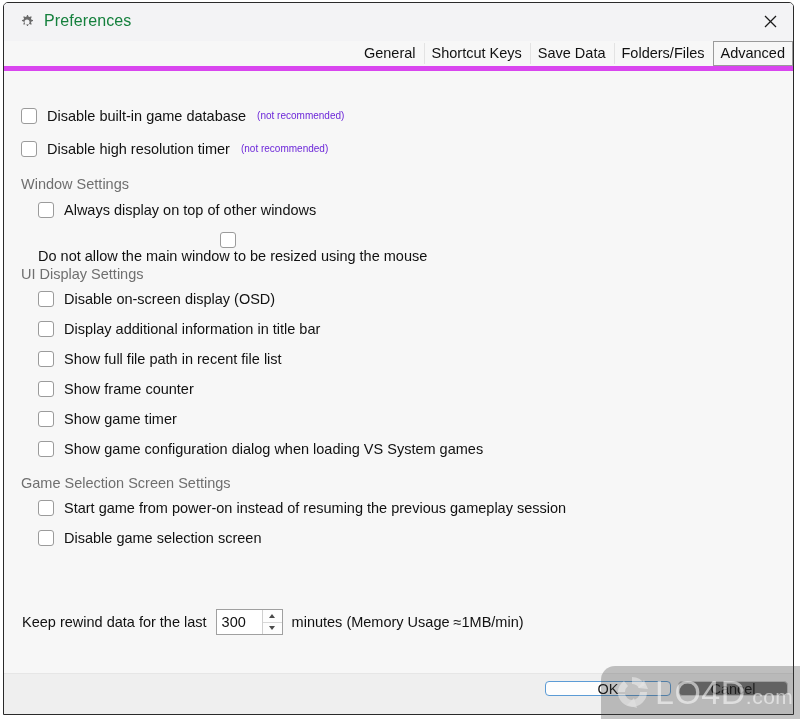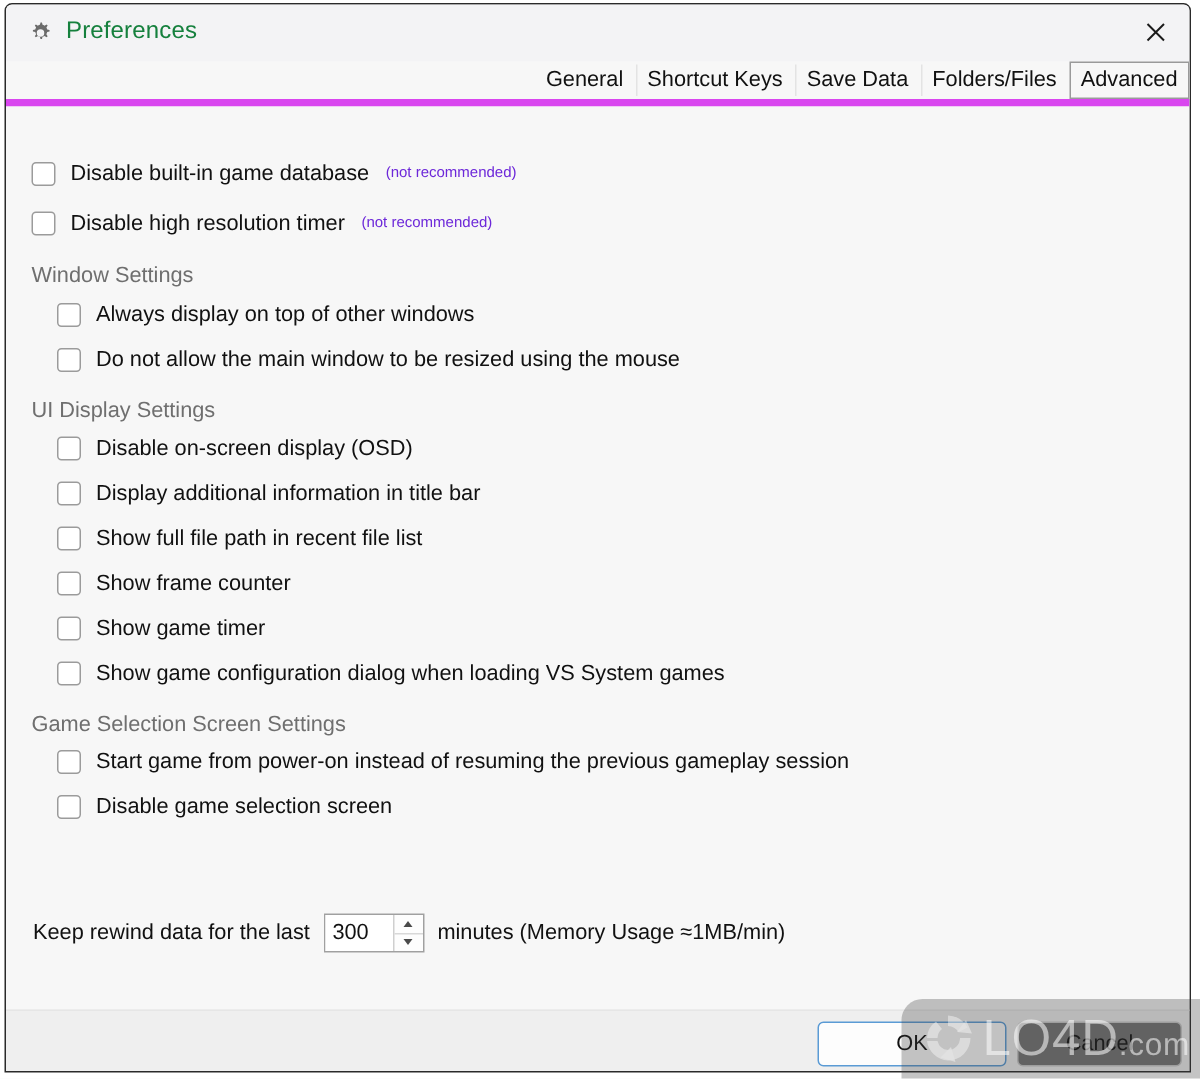--- a/index.html
+++ b/index.html
@@ -220,21 +220,21 @@
     bottom: 0;
     width: 100%;
     height: 41px;
     background: #efefef;
     border-top: 1px solid #e6e6e6;
     box-sizing: border-box;
   }
   .dlg-btn {
     position: absolute;
     top: 7px;
-    height: 30px;
+    height: 15px;
     display: flex;
     align-items: center;
     justify-content: center;
     font-size: 14.5px;
     color: #111111;
     border-radius: 4px;
     box-sizing: border-box;
     cursor: default;
   }
   #ok-btn {
@@ -327,21 +327,21 @@
       <span class="muted">(not recommended)</span>
     </div>
 
     <div class="group-title" style="left:17px; top:105px;">Window Settings</div>
 
     <div class="row" style="left:34px; top:131px;">
       <span class="cbx"></span>
       <span class="cbx-label">Always display on top of other windows</span>
     </div>
 
-    <div class="row" style="left:34px; top:161px;">
+    <div class="row" style="left:34px; top:161px;flex-direction:column;">
       <span class="cbx"></span>
       <span class="cbx-label">Do not allow the main window to be resized using the mouse</span>
     </div>
 
     <div class="group-title" style="left:17px; top:195px;">UI Display Settings</div>
 
     <div class="row" style="left:34px; top:220px;">
       <span class="cbx"></span>
       <span class="cbx-label">Disable on-screen display (OSD)</span>
     </div>

